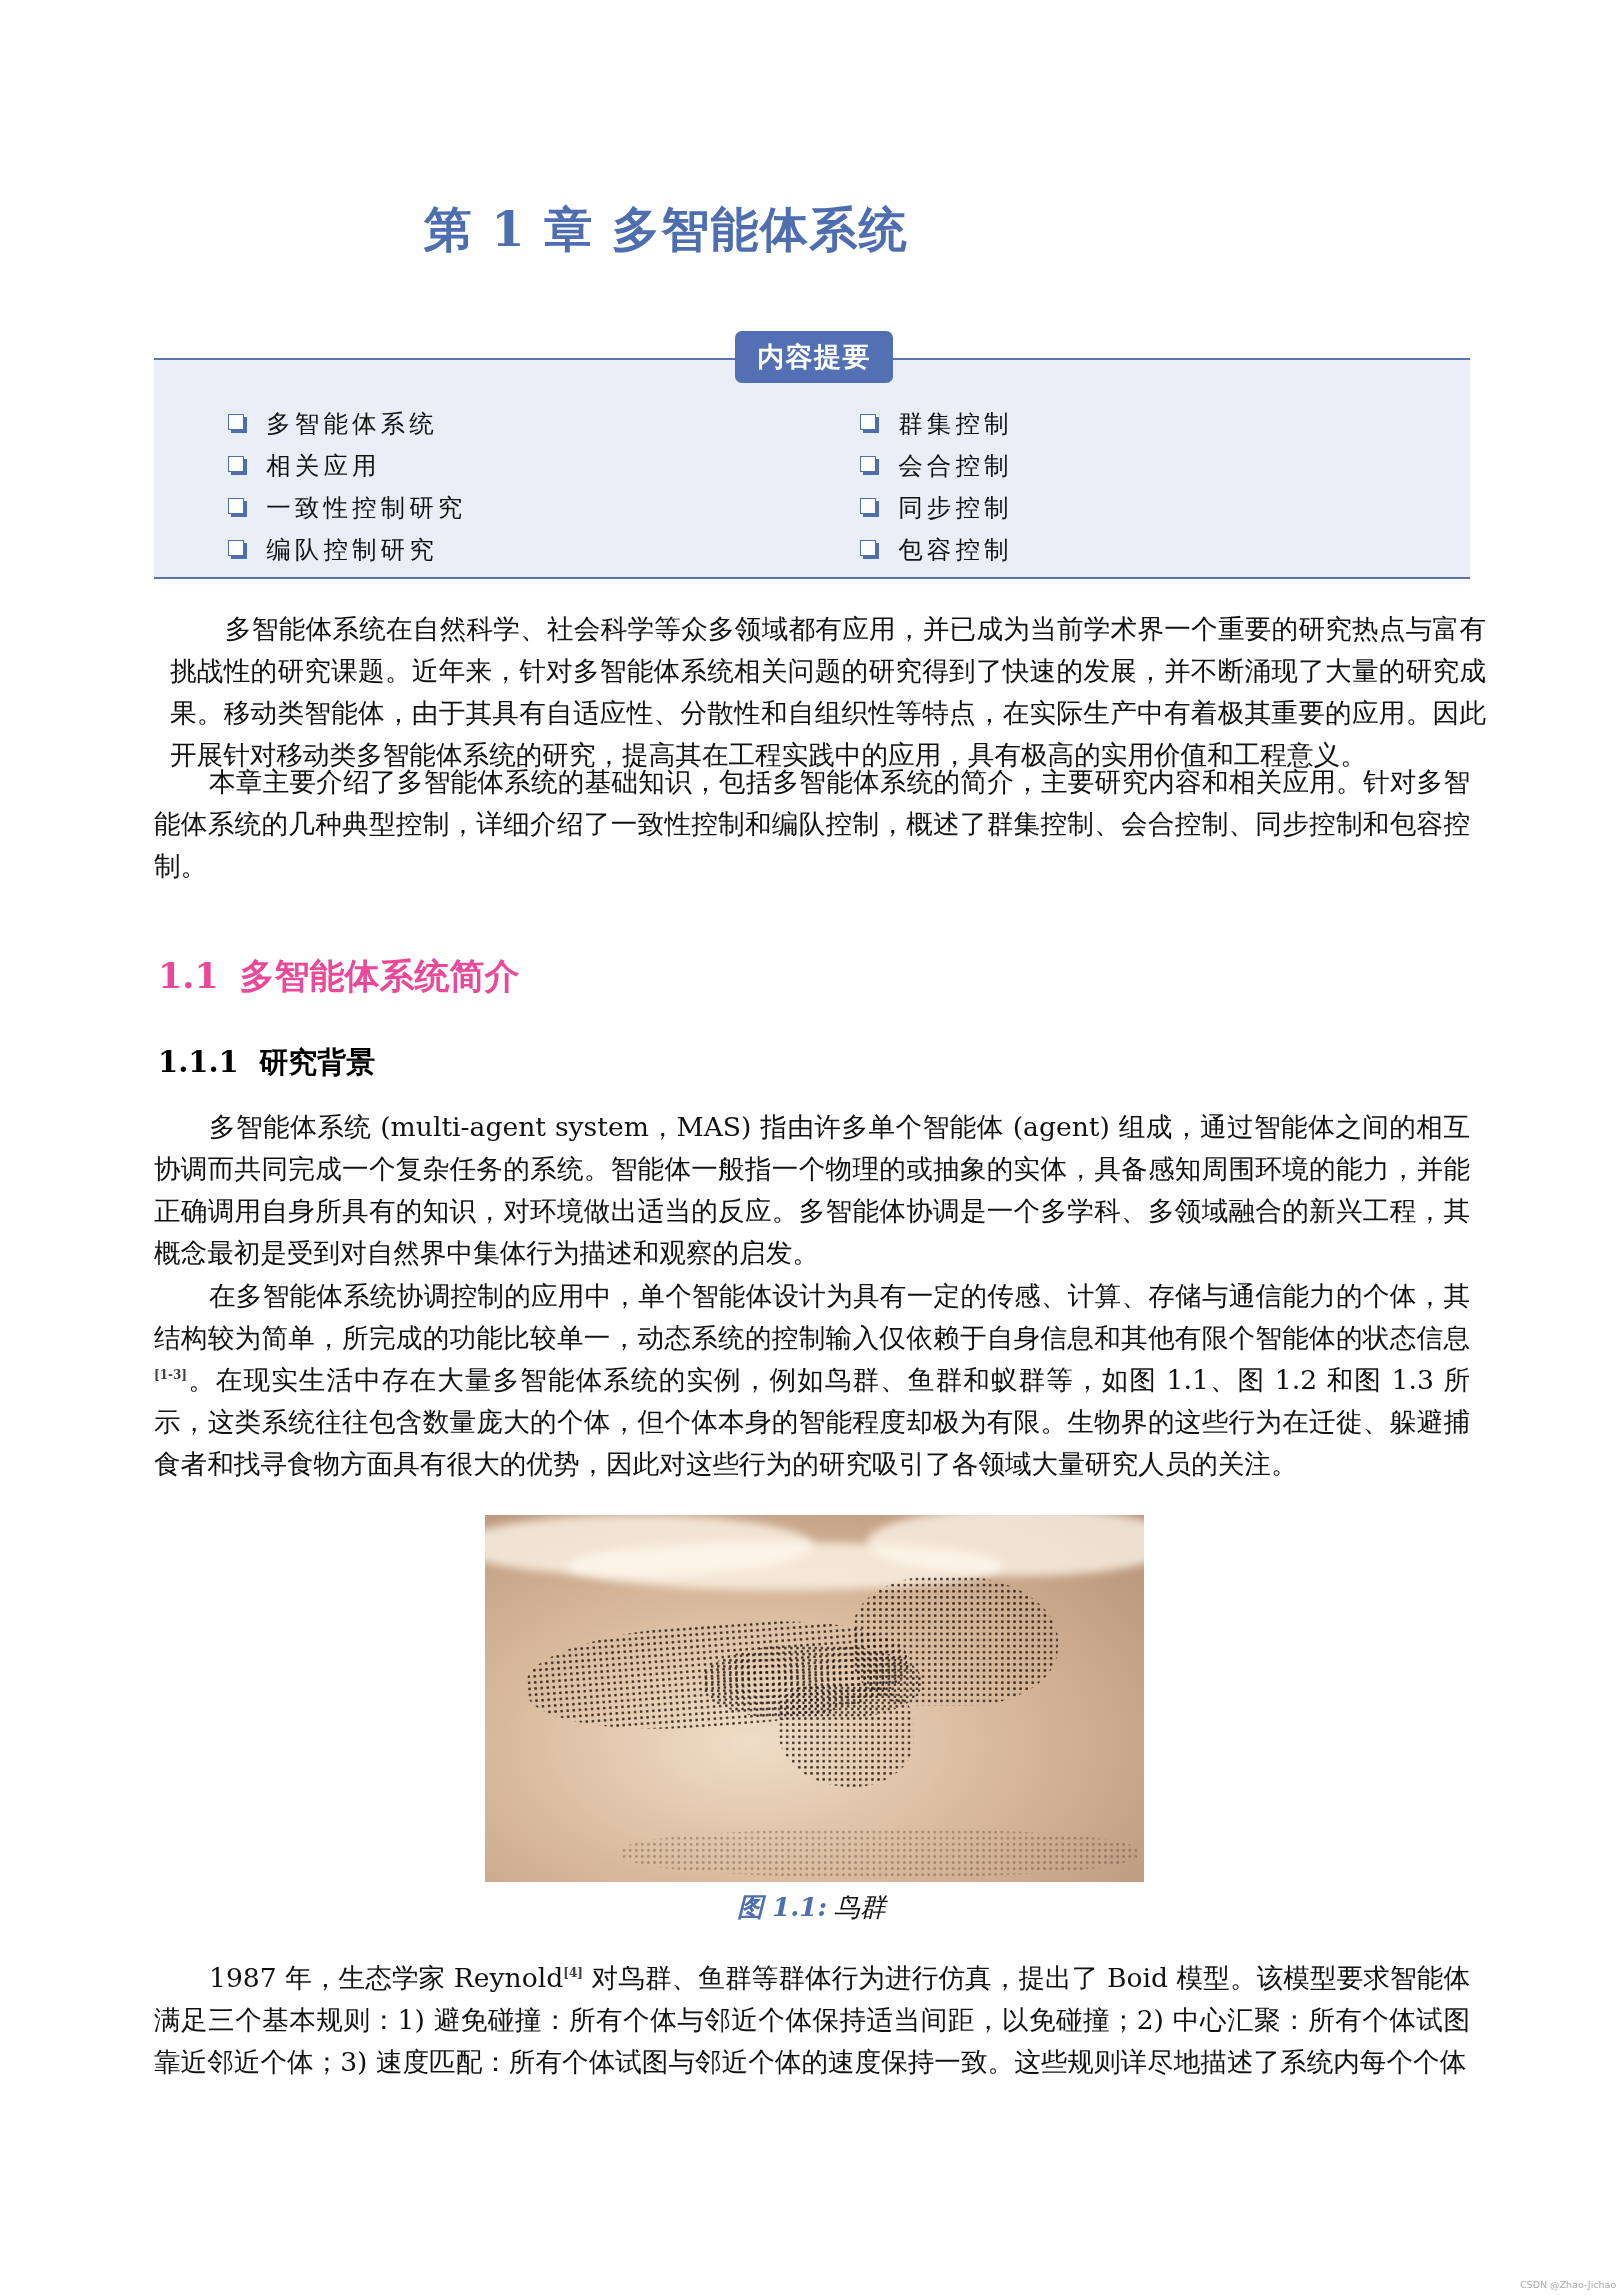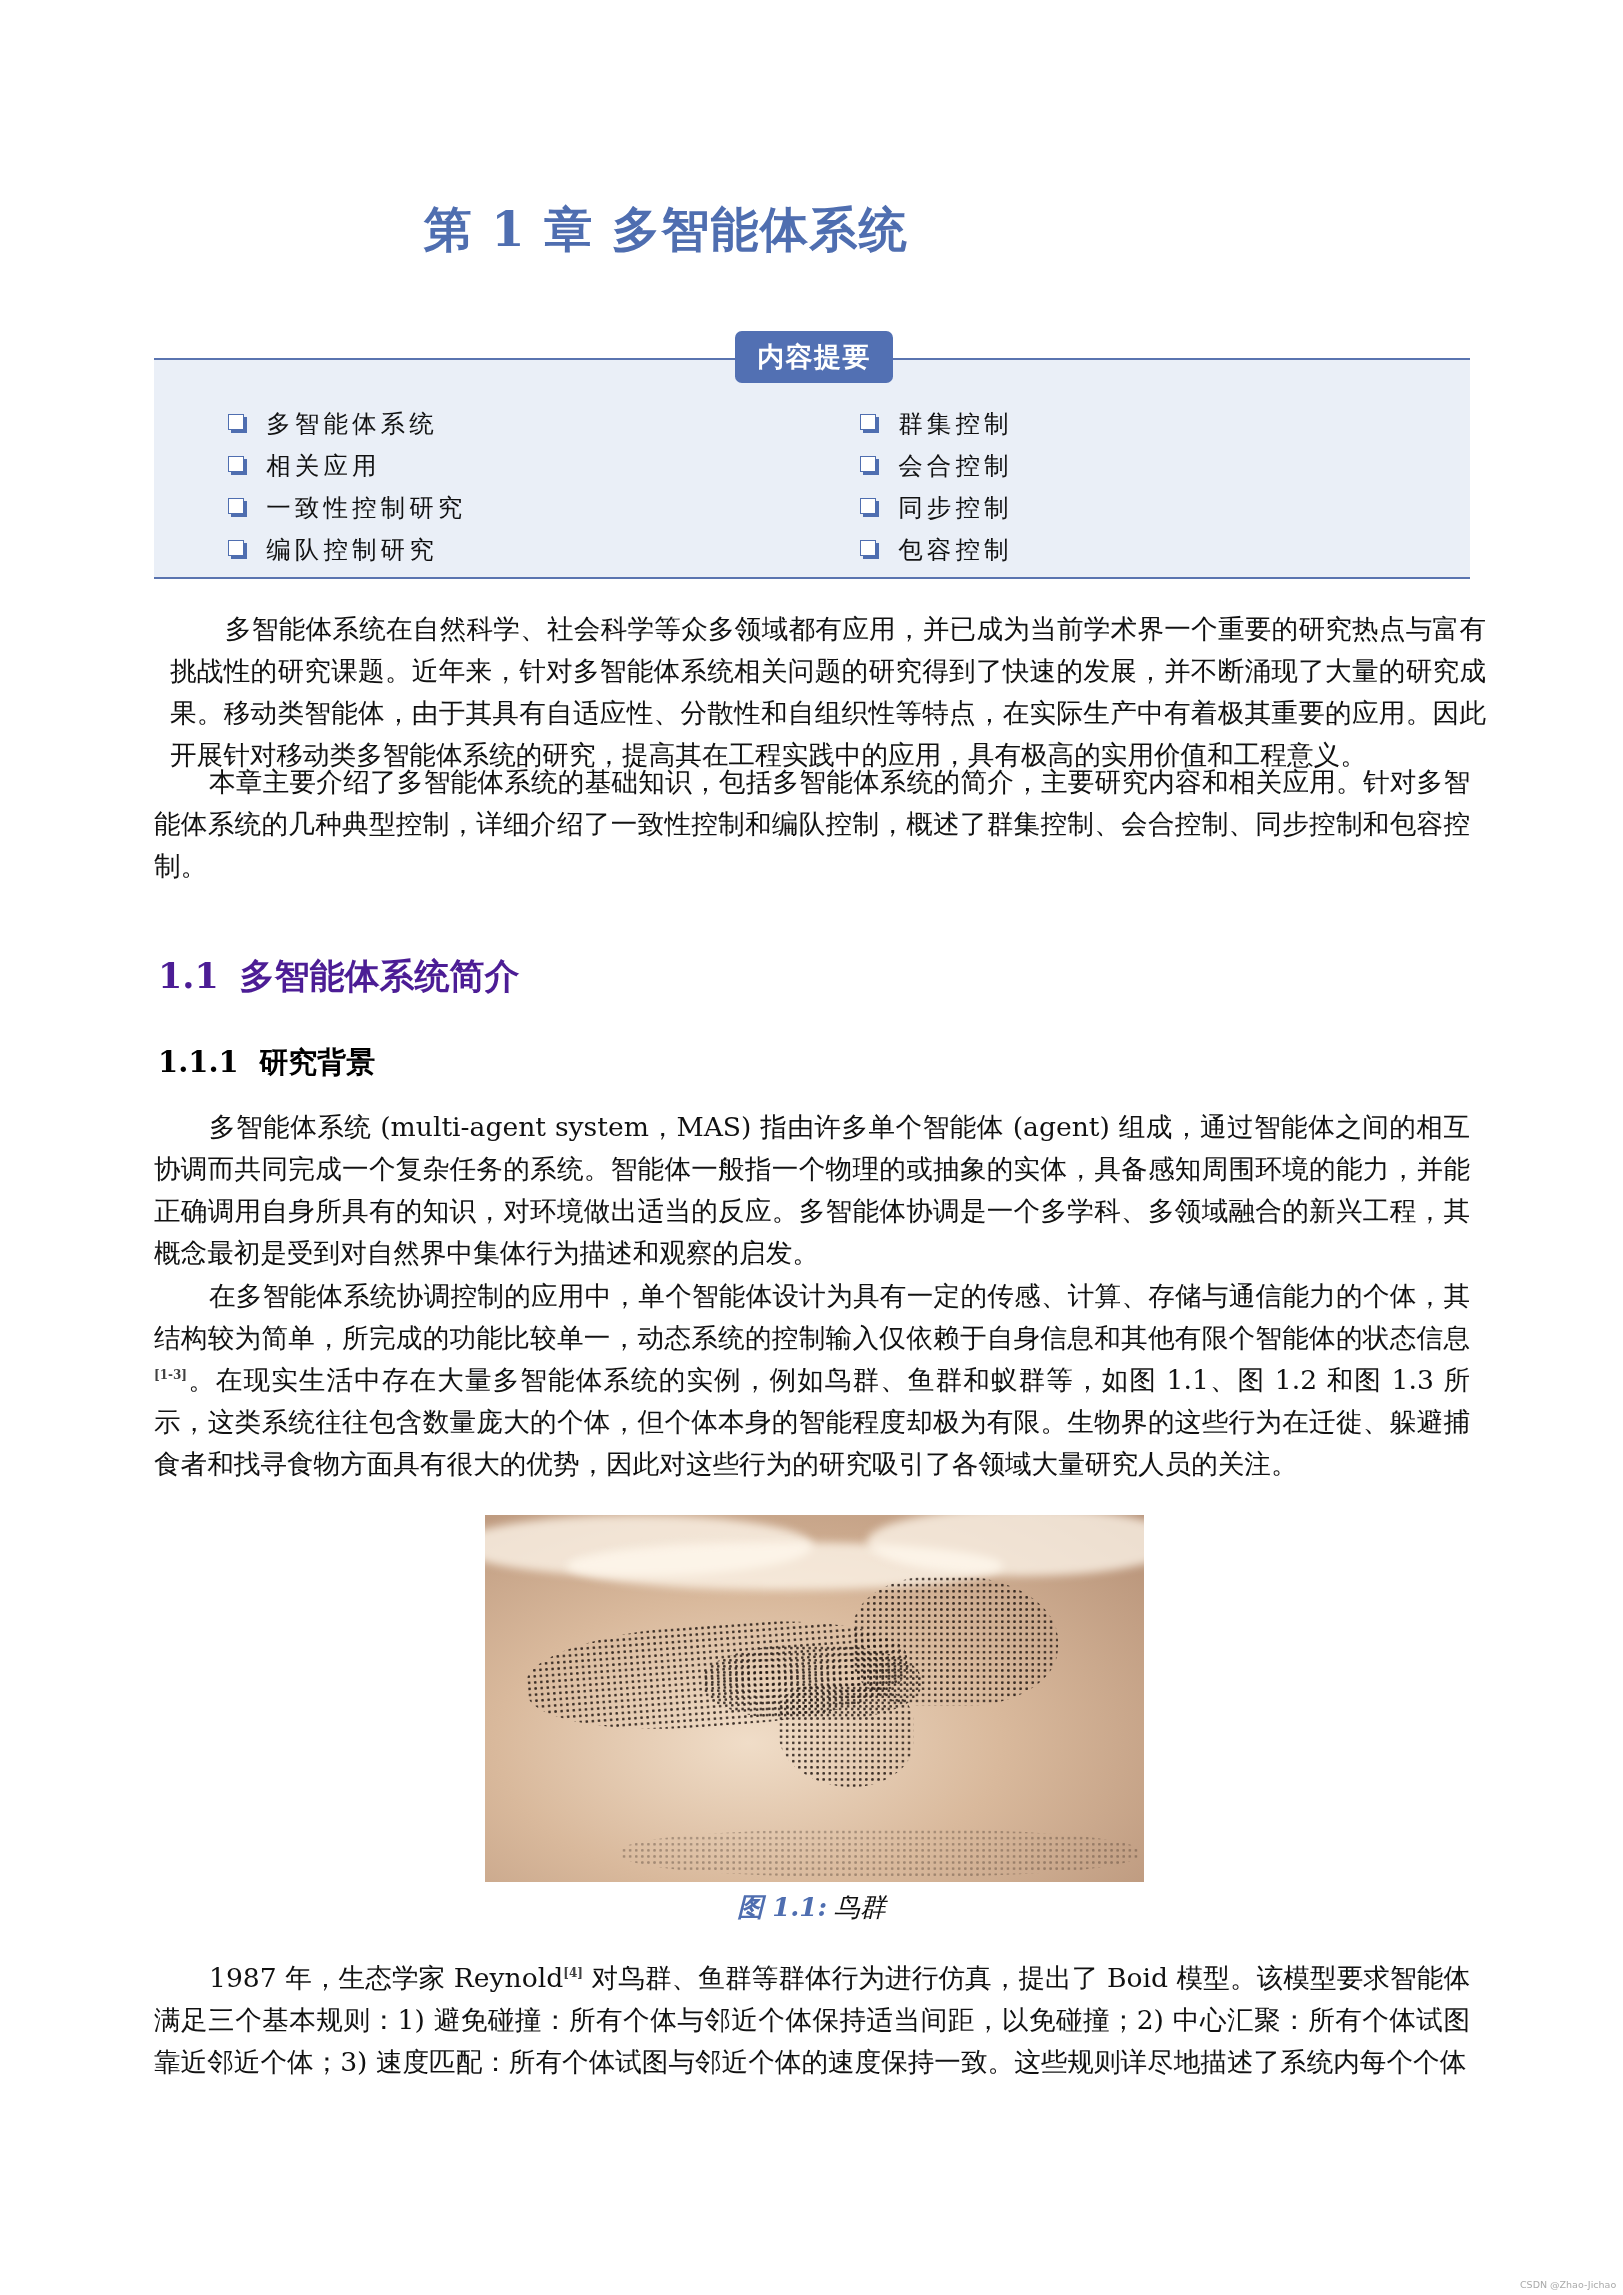--- a/index.html
+++ b/index.html
@@ -14,21 +14,21 @@
          display: flex; align-items: center; justify-content: center; letter-spacing: 1.4px; }
   .summary-col { position: absolute; top: 42px; }
   .summary-col.left { left: 74px; }
   .summary-col.right { left: 706px; }
   .summary-item { height: 42px; display: flex; align-items: center; font-size: 24.5px; letter-spacing: 4.1px; }
   .cb { width: 17.7px; height: 17.7px; position: relative; margin-right: 20.5px; flex: none; }
   .cb::before { content: ""; position: absolute; left: 2.7px; top: 2.7px; width: 16.4px; height: 16.4px; background: #4f6eb0; }
   .cb::after { content: ""; position: absolute; left: 0; top: 0; width: 13.6px; height: 13.6px; background: #fff; border: 1.4px solid #4f6eb0; }
   .para { position: absolute; left: 154px; width: 1316px; font-size: 26.6px; line-height: 42px;
           text-align: justify; text-indent: 55px; }
-  .h2 { position: absolute; left: 158px; font-size: 35px; font-weight: bold; color: #4c1d95; }
+  .h2 { position: absolute; left: 158px; font-size: 35px; font-weight: bold; color: #ec4899; }
   .h3 { position: absolute; left: 158px; font-size: 29px; font-weight: bold; color: #000000; }
   .h-num { margin-right: 20.5px; }
   sup.cite { color: #404040; font-size: 12px; vertical-align: super; line-height: 0; font-weight: bold; }
   .figure { position: absolute; left: 485px; top: 1515px; width: 659px; height: 367px; overflow: hidden;
           background: radial-gradient(ellipse at 40% 62%, #f0ddc8 0%, #d9b99c 45%, #b48f75 100%); }
   .cloud { position: absolute; background: rgba(255,248,238,0.75); border-radius: 50%; filter: blur(4.1px); }
   .flock { position: absolute; border-radius: 45%; background:
            radial-gradient(circle, rgba(30,20,15,0.85) 1px, transparent 1.7px) 0 0/6.1px 6.1px; }
   .caption { position: absolute; top: 1890px; left: 0; width: 1623px; text-align: center; font-size: 26px; font-style: italic; }
   .caption .label { color: #4f6eb0; font-weight: bold; margin-right: 6.8px; }

